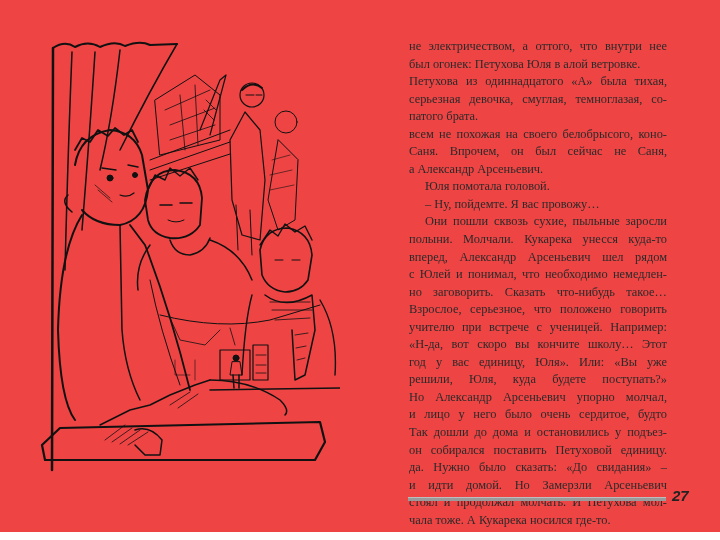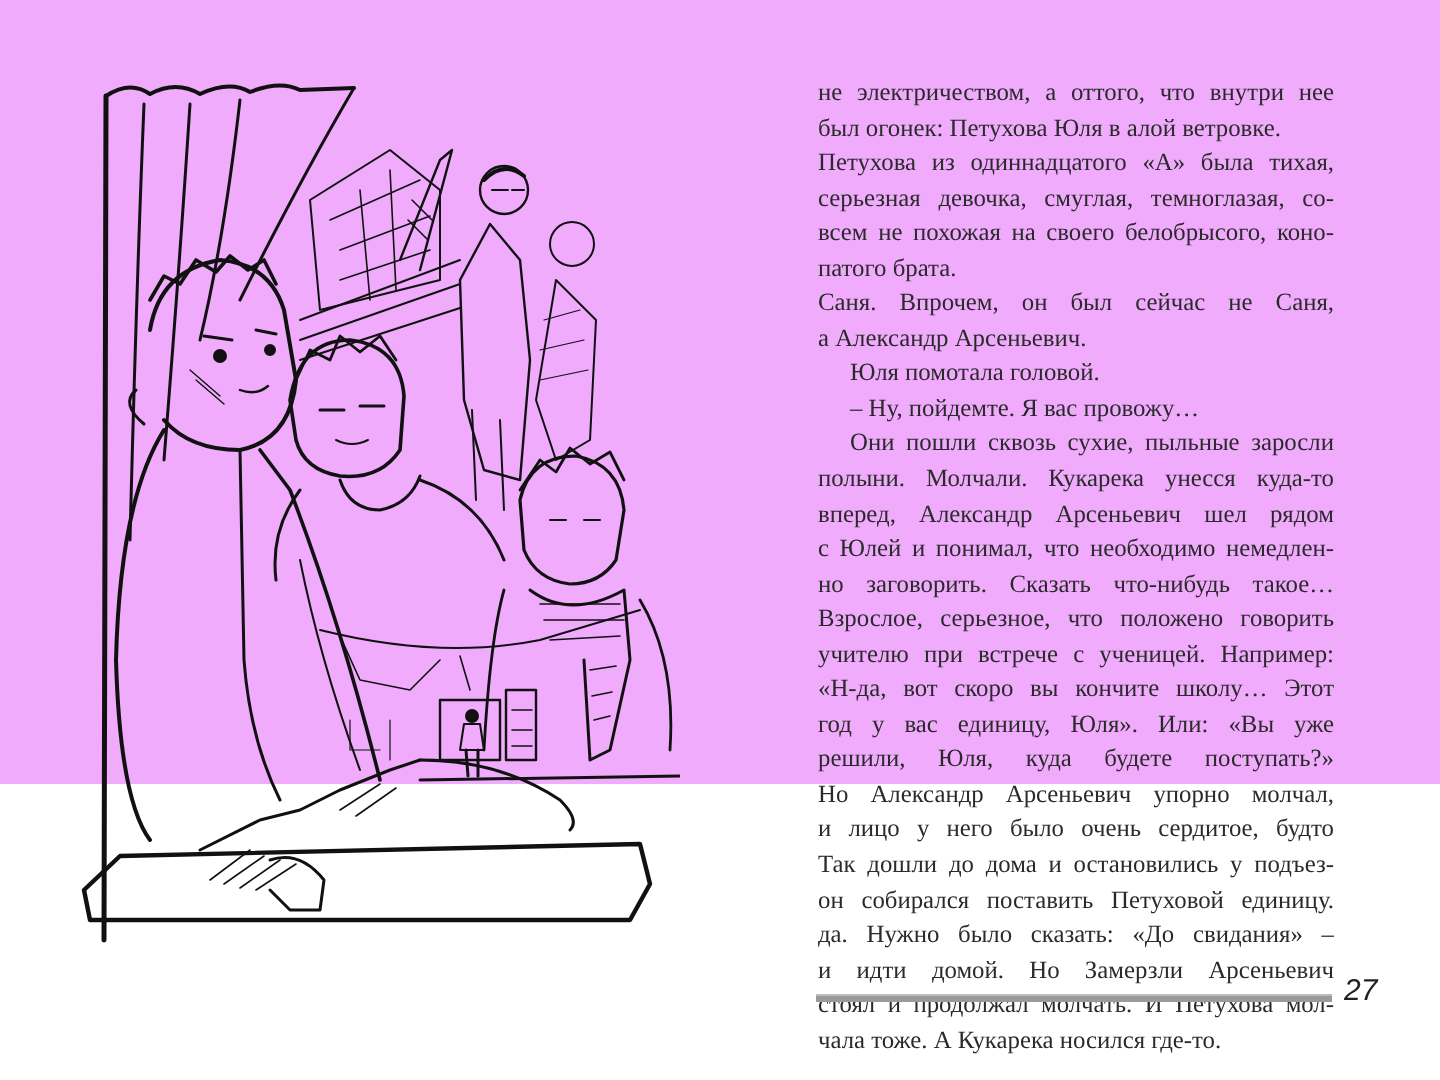--- a/index.html
+++ b/index.html
@@ -1,30 +1,30 @@
 <!DOCTYPE html>
 <html><head>
 <meta charset="utf-8">
 <style>
   html, body { margin: 0; padding: 0; background: #ffffff; }
   body { width: 720px; height: 540px; position: relative; overflow: hidden; font-family: "DejaVu Serif", serif; }
-  .spread { position: absolute; left: 0; top: 0; width: 720px; height: 392px; background: #f0abfc; }
+  .spread { position: absolute; left: 0; top: 0; width: 720px; height: 532px; background: #ef4444; }
   .illustration { position: absolute; left: 20px; top: 30px; width: 320px; height: 470px; }
   .illustration svg { width: 100%; height: 100%; }
   .text-page { position: absolute; left: 409px; top: 38px; width: 258px; }
   .line {
     font-family: "Liberation Serif", "DejaVu Serif", serif;
     font-size: 12.4px; line-height: 17.55px; color: #2a2a2a;
     white-space: nowrap; text-align: justify; text-align-last: justify; height: 17.55px; overflow: hidden;
   }
   .line.last { text-align-last: left; }
   .line.indent { padding-left: 16px; }
   .footer { position: absolute; left: 408px; top: 490px; width: 290px; height: 20px; }
   .footer-rule { position: absolute; left: 0; top: 7px; width: 258px; height: 3px; background: #9a9a9a; border-top: 1px solid #bdbdbd; }
-  .page-number { position: absolute; left: 264px; top: -3px; font-family: "Liberation Sans", "DejaVu Sans", sans-serif; font-weight: normal; font-style: italic; font-size: 15px; color: #222; text-align: right; }
+  .page-number { position: absolute; left: 264px; top: -3px; font-family: "Liberation Sans", "DejaVu Sans", sans-serif; font-weight: bold; font-style: italic; font-size: 15px; color: #222; text-align: right; }
 </style>
 </head>
 <body>
 
 <div class="spread">
 
   <div class="illustration">
     <svg viewBox="0 0 320 470" fill="none" stroke="#111" stroke-linecap="round" stroke-linejoin="round">
 
       <path d="M33 18 Q45 10 55 17 Q68 10 80 17 Q95 10 105 16 Q120 10 130 15 L157 14" stroke-width="2"></path>
@@ -99,22 +99,22 @@
       <path d="M190 360 L320 358" stroke-width="1.5"></path>
       <path d="M155 330 L155 345 L170 345 M175 330 L175 350" stroke-width="0.6"></path>
     </svg>
   </div>
 
   <div class="text-page">
     <div class="line">не электричеством, а оттого, что внутри нее</div>
     <div class="line last">был огонек: Петухова Юля в алой ветровке.</div>
     <div class="line">Петухова из одиннадцатого «А» была тихая,</div>
     <div class="line">серьезная девочка, смуглая, темноглазая, со-</div>
+    <div class="line last">патого брата.</div>
     <div class="line">всем не похожая на своего белобрысого, коно-</div>
-    <div class="line last">патого брата.</div>
     <div class="line">Саня. Впрочем, он был сейчас не Саня,</div>
     <div class="line last">а Александр Арсеньевич.</div>
     <div class="line indent last">Юля помотала головой.</div>
     <div class="line indent last">– Ну, пойдемте. Я вас провожу…</div>
     <div class="line indent">Они пошли сквозь сухие, пыльные заросли</div>
     <div class="line">полыни. Молчали. Кукарека унесся куда-то</div>
     <div class="line">вперед, Александр Арсеньевич шел рядом</div>
     <div class="line">с Юлей и понимал, что необходимо немедлен-</div>
     <div class="line">но заговорить. Сказать что-нибудь такое…</div>
     <div class="line">Взрослое, серьезное, что положено говорить</div>

